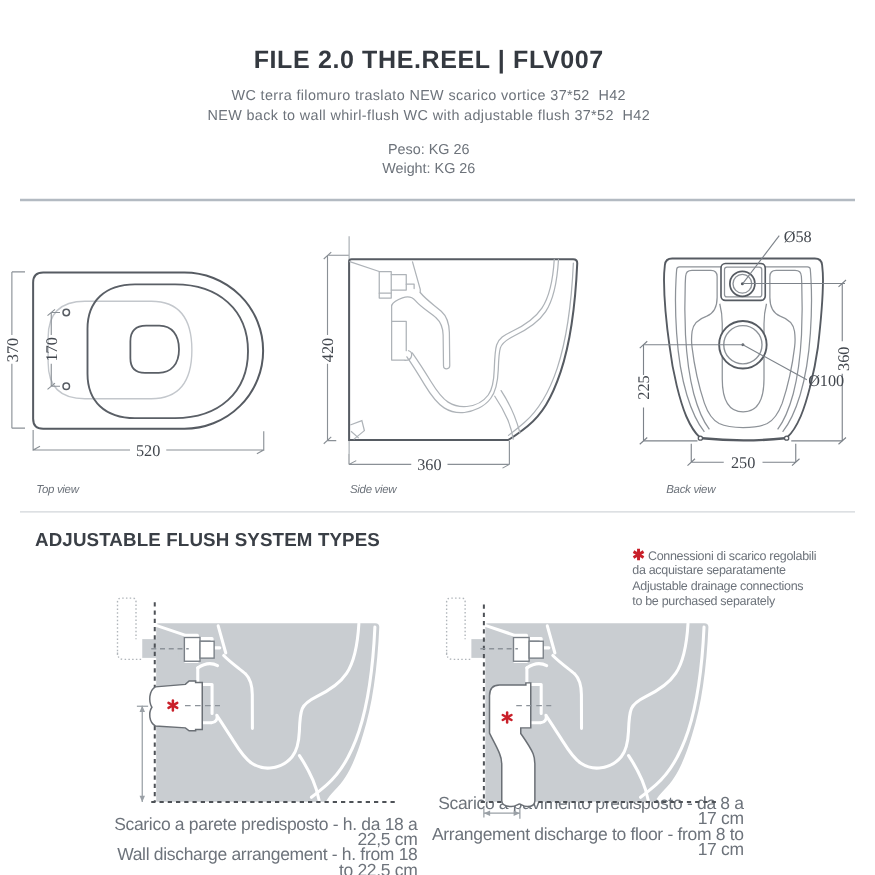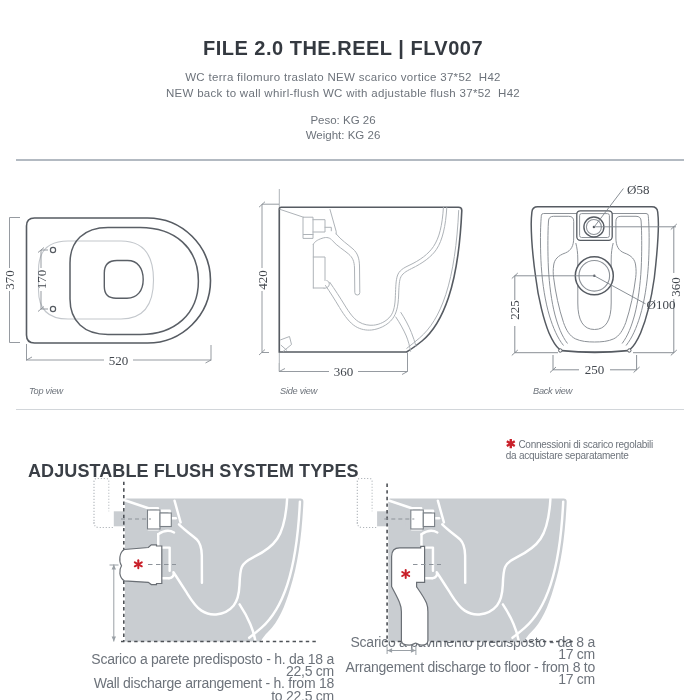--- a/index.html
+++ b/index.html
@@ -4,38 +4,38 @@
 <style>
 html,body{margin:0;padding:0;}
 body{width:700px;height:700px;position:relative;background:#fff;font-family:"Liberation Sans",sans-serif;overflow:hidden;}
 .abs{position:absolute;}
 .ctr{width:700px;text-align:center;}
 #title{top:37px;left:-7px;font-size:20px;font-weight:bold;color:#343940;letter-spacing:.5px;}
 #sub{top:69px;left:-7px;font-size:11.5px;color:#6d737b;line-height:16px;letter-spacing:.3px;}
 #peso{top:113px;left:-7px;font-size:11.5px;color:#6d737b;line-height:14.5px;}
 #sep1{top:158.5px;left:16px;width:668px;height:2.5px;background:#b3bac2;}
 #sep2{top:408.8px;left:16px;width:668px;height:1.2px;background:#d2d6da;}
-#h2{top:461px;left:28px;font-size:18px;font-weight:bold;color:#3a3f46;letter-spacing:.1px;}
+#h2{top:424px;left:28px;font-size:15px;font-weight:bold;color:#3a3f46;letter-spacing:.1px;}
 #note{top:438.5px;right:47px;font-size:10px;color:#6d737b;line-height:11.8px;letter-spacing:-.25px;}
 #note .ast{color:#c9202a;font-weight:bold;font-size:12px;letter-spacing:0;}
 #note .en{padding-top:1px;display:block;}
 .cap{font-size:14px;color:#6d737b;line-height:12.4px;text-align:right;letter-spacing:-.25px;}
 #cap1{top:652.5px;left:84px;width:250px;}
 #cap2{top:636px;left:345px;width:250px;}
 svg{position:absolute;top:0;left:0;}
 </style>
 </head>
 <body>
 <div class="abs ctr" id="title">FILE 2.0 THE.REEL | FLV007</div>
 <div class="abs ctr" id="sub">WC terra filomuro traslato NEW scarico vortice 37*52&nbsp;&nbsp;H42<br>NEW back to wall whirl-flush WC with adjustable flush 37*52&nbsp;&nbsp;H42</div>
 <div class="abs ctr" id="peso">Peso: KG 26<br>Weight: KG 26</div>
 <div class="abs" id="sep1"></div>
 <div class="abs" id="sep2"></div>
 <div class="abs" id="h2">ADJUSTABLE FLUSH SYSTEM TYPES</div>
-<div class="abs" id="note"><span class="ast">✱</span> Connessioni di scarico regolabili<br>da acquistare separatamente</div>
+<div class="abs" id="note"><span class="ast">✱</span> Connessioni di scarico regolabili<br>da acquistare separatamente<span class="en">Adjustable drainage connections<br>to be purchased separately</span></div>
 <div class="abs cap" id="cap1">Scarico a parete predisposto - h. da 18 a 22,5 cm<br>Wall discharge arrangement - h. from 18 to 22,5 cm</div>
 <div class="abs cap" id="cap2">Scarico a pavimento predisposto - da 8 a 17 cm<br>Arrangement discharge to floor - from 8 to 17 cm</div>
 <svg width="700" height="700" viewBox="0 0 700 700">
 <defs>
 <g id="sideInt" fill="none" stroke="currentColor" stroke-width="var(--sw,1)" stroke-linecap="round" stroke-linejoin="round">
 <path d="M279.8,209.3 L303.4,217.2"></path>
 <rect x="303.4" y="217.2" width="9.6" height="21.2"></rect>
 <path d="M303.4,234.5 H313"></path>
 <path d="M313,219.7 H325 V232 H313"></path>
 <path d="M330,209.5 L336.2,231.5 L336.2,234"></path>

